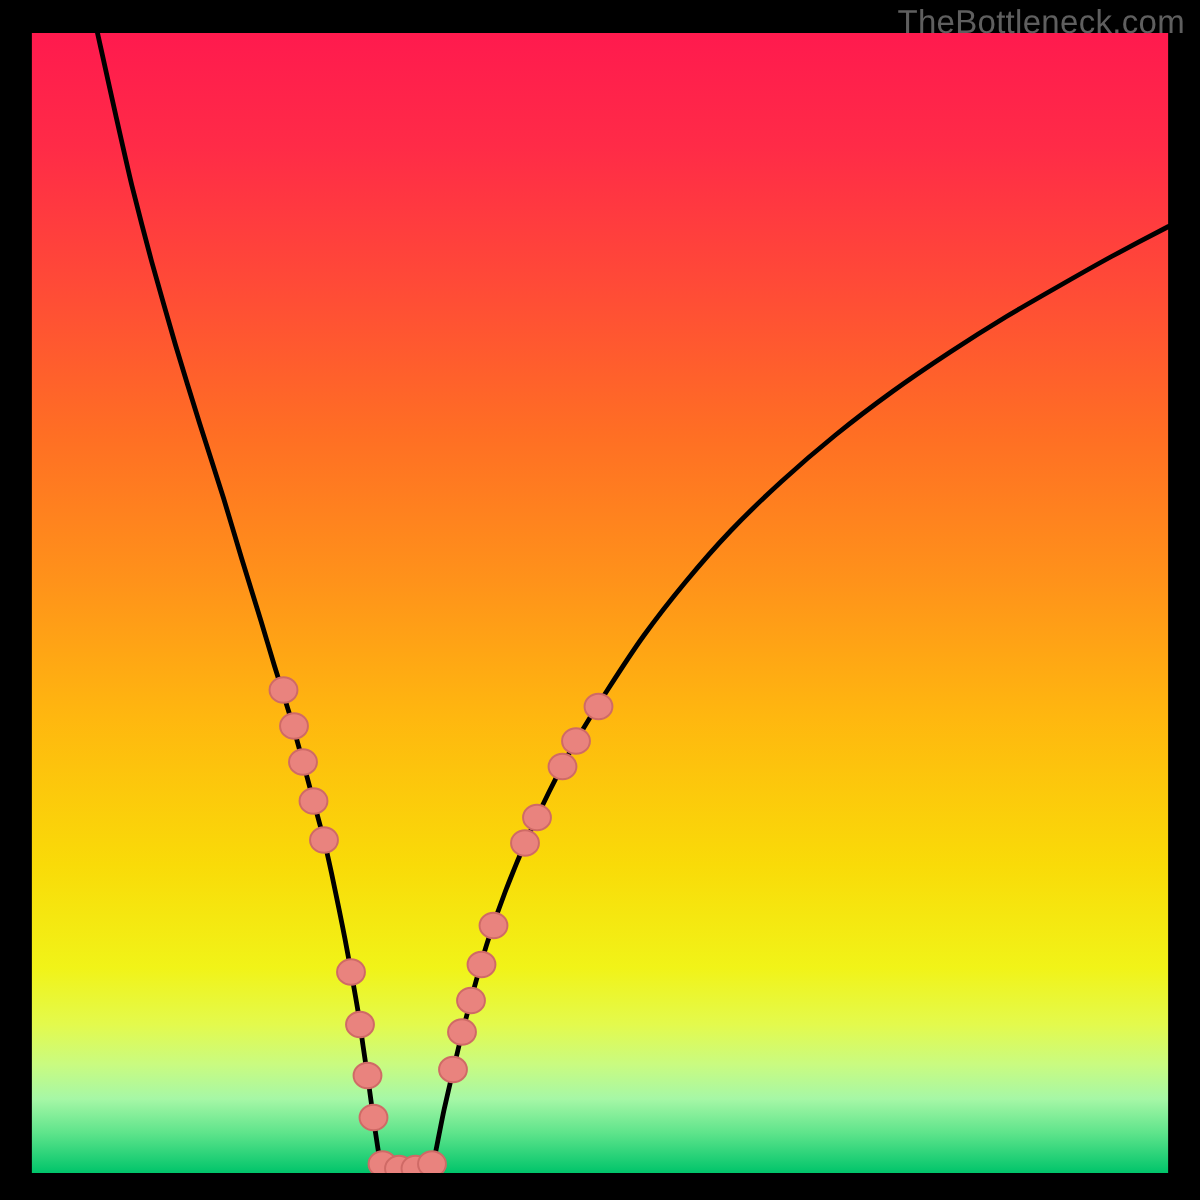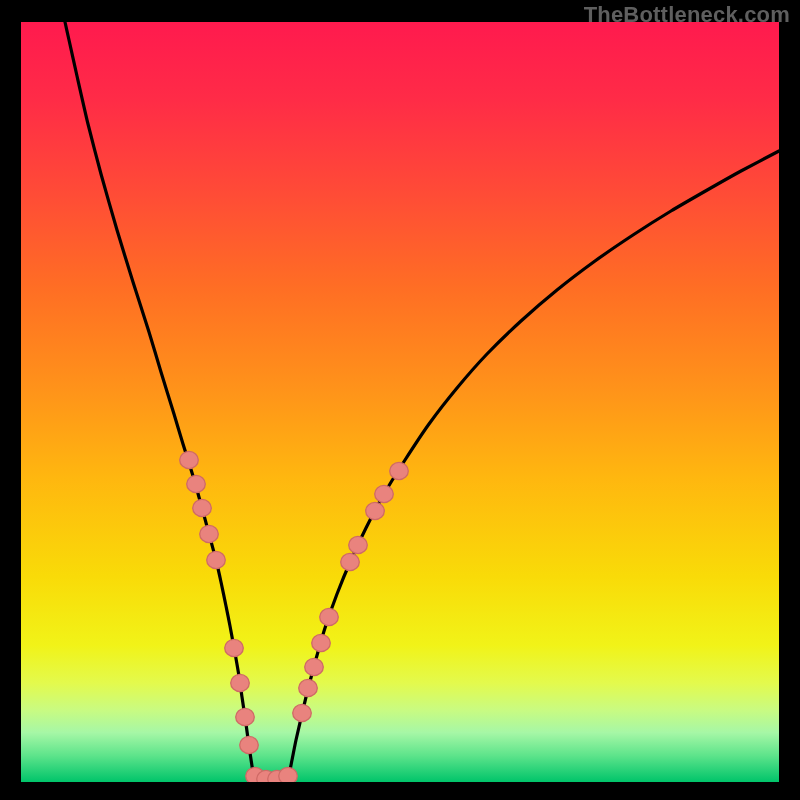--- a/index.html
+++ b/index.html
@@ -37,21 +37,21 @@
     position: absolute;
     inset: 0;
   }
 
   .watermark {
     position: absolute;
     top: 2px;
     right: 10px;
     color: #5f5f5f;
     font-size: 22px;
-    font-weight: 700;
+    font-weight: 400;
     letter-spacing: 0.2px;
     user-select: none;
   }
 
   .curve-svg {
     position: absolute;
     inset: 0;
     width: 100%;
     height: 100%;
     overflow: visible;

